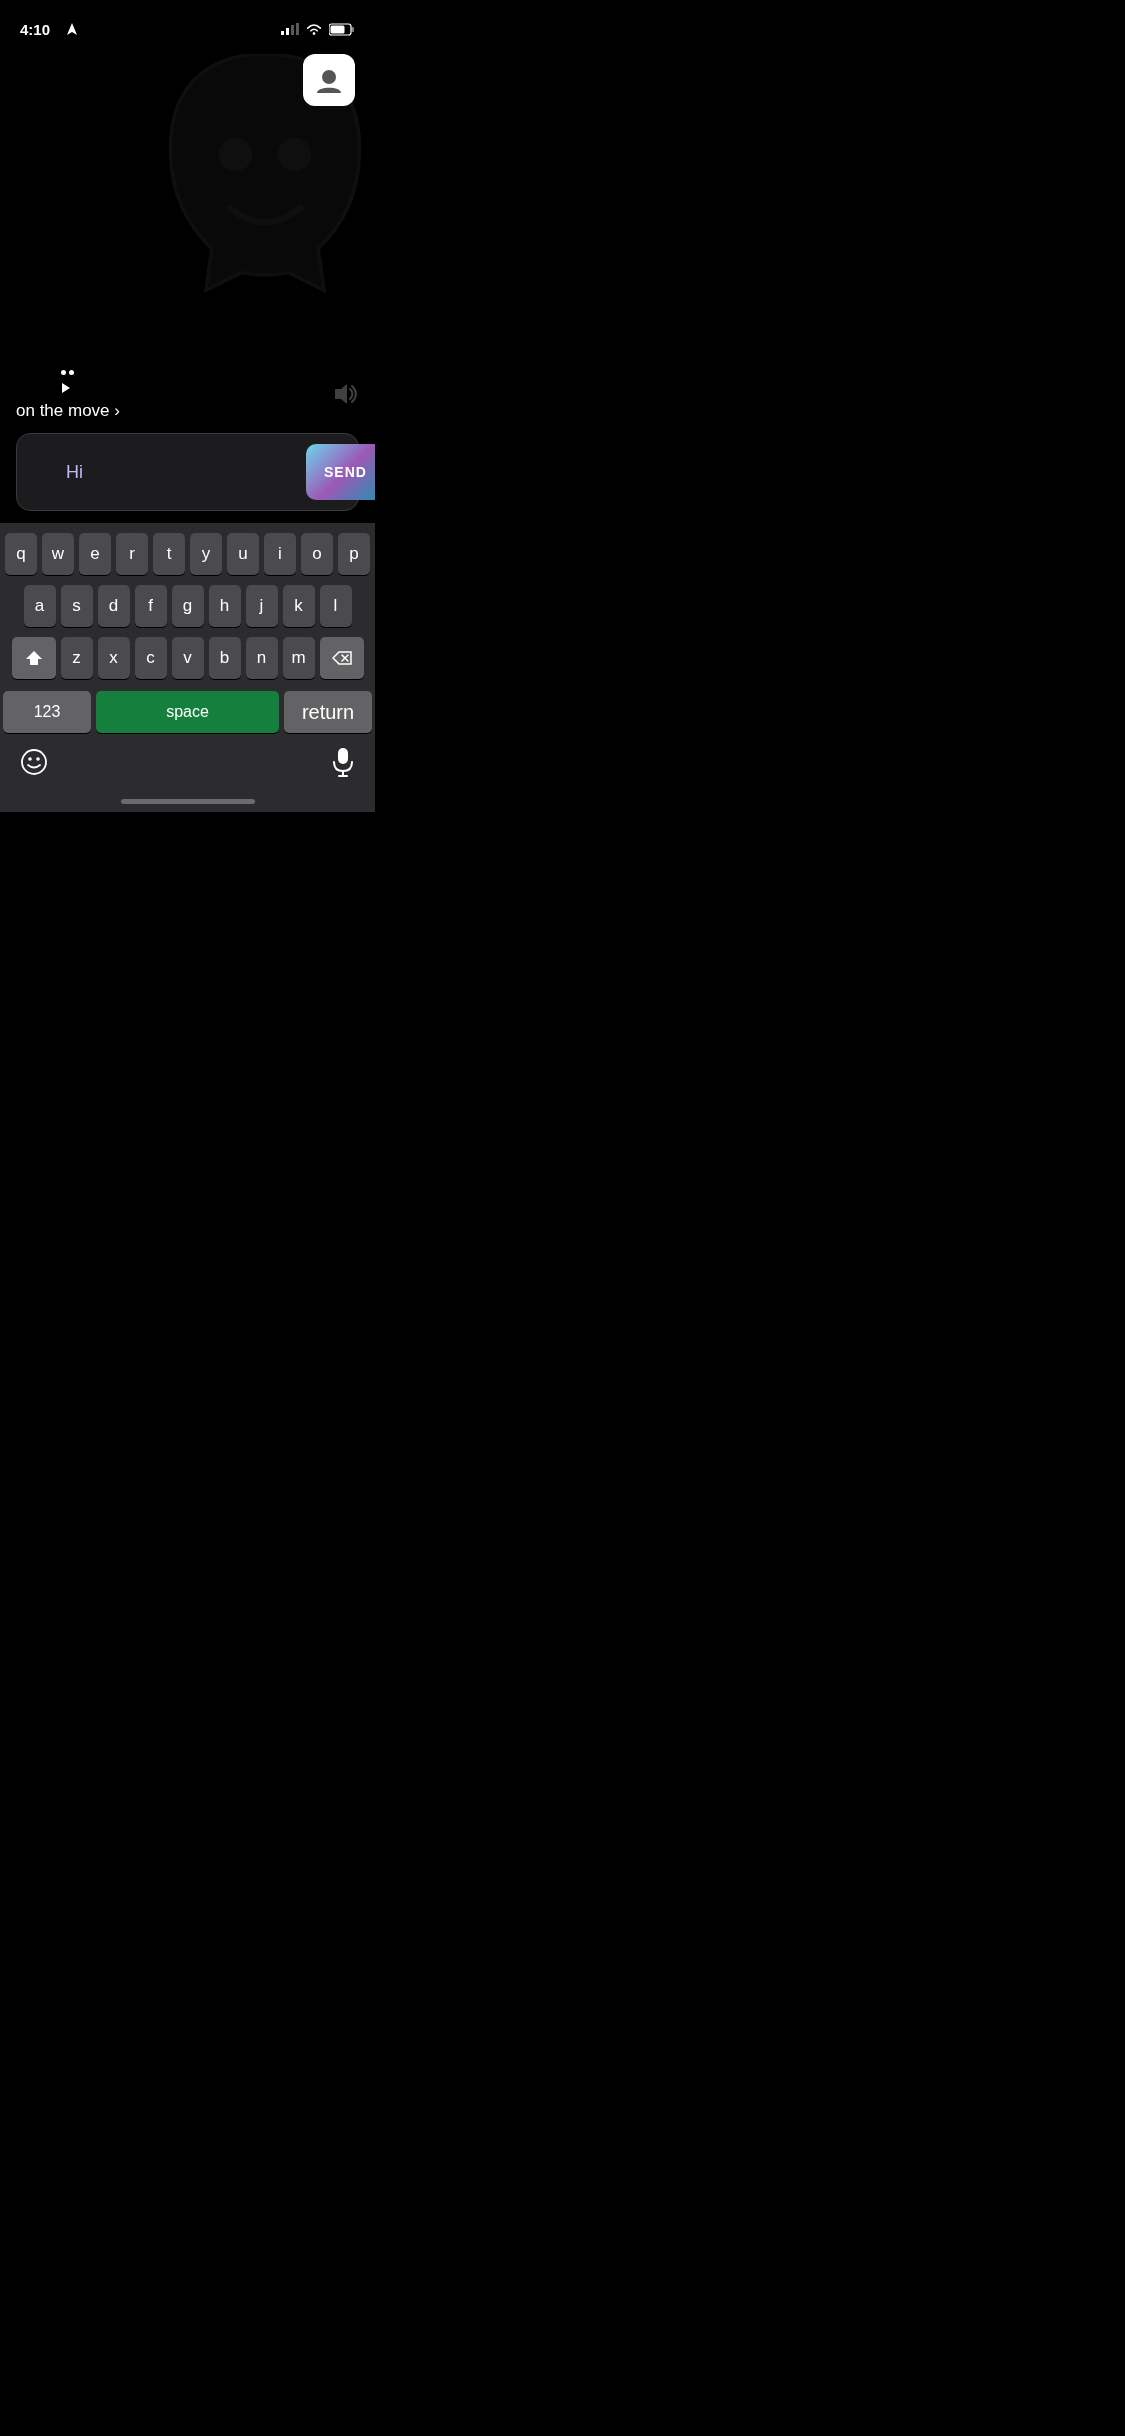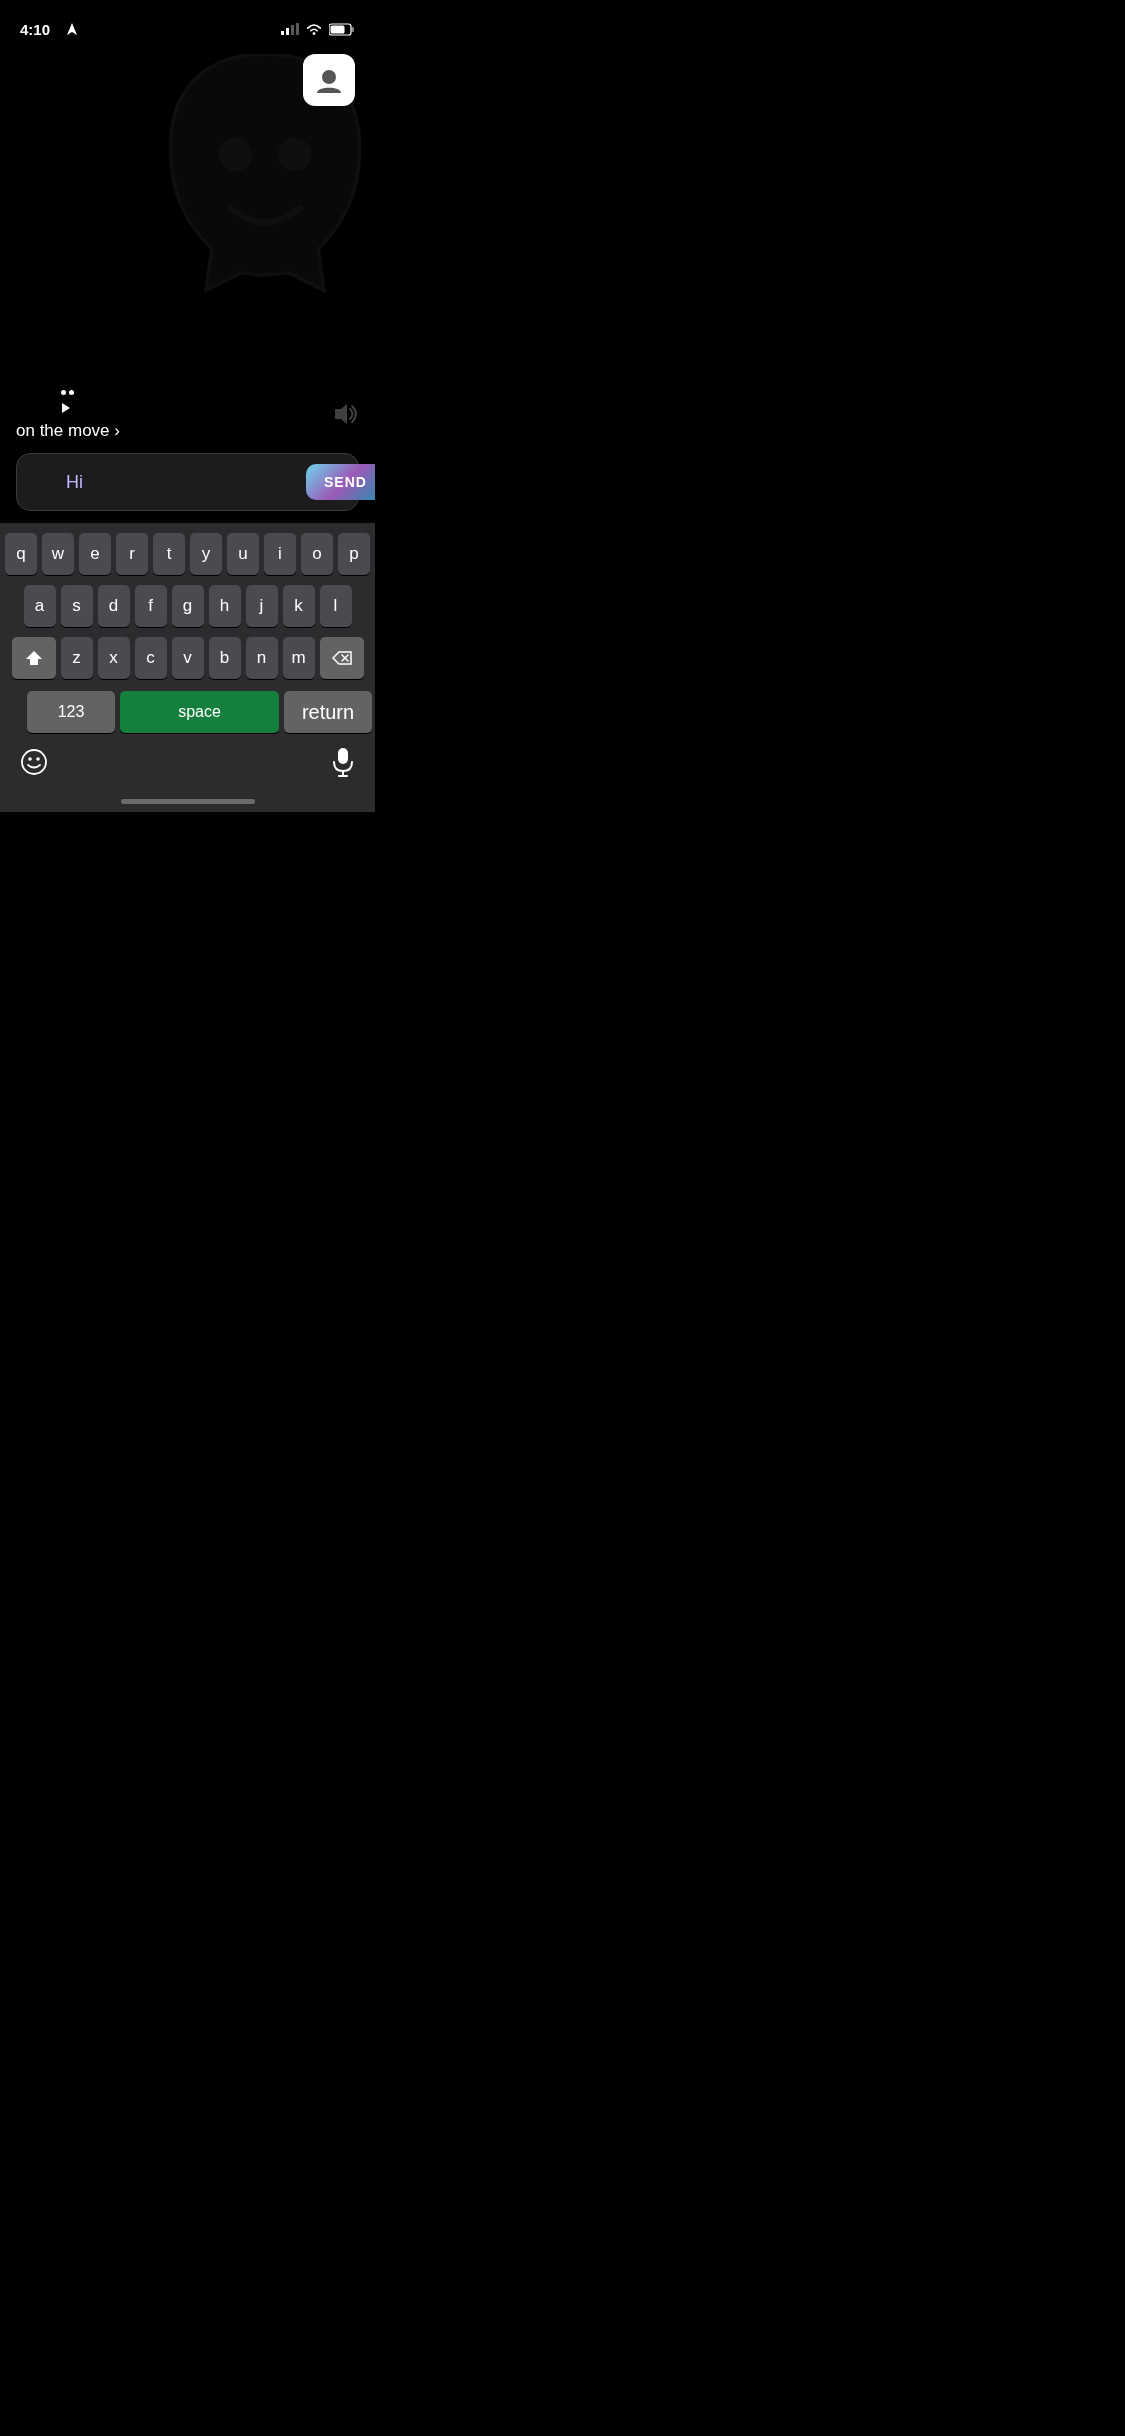--- a/index.html
+++ b/index.html
@@ -140,21 +140,21 @@
       font-weight: 400;
       background: transparent;
       border: none;
       outline: none;
       margin-left: 33px;
     }
     .send-btn {
       background: linear-gradient(135deg, #6dd5ed, #9b59b6, #2193b0);
       border: none;
       border-radius: 10px;
-      padding: 10px 18px;
+      padding: 20px 18px;
       color: #fff;
       font-size: 14px;
       font-weight: 700;
       letter-spacing: 1px;
       cursor: pointer;
       flex-shrink: 0;
     }
 
     
     .keyboard {
@@ -404,21 +404,21 @@
           <svg width="20" height="14" viewBox="0 0 20 14" fill="none">
             <path d="M7 1 L1 7 L7 13 L19 13 L19 1 Z" stroke="white" stroke-width="1.5" fill="none"></path>
             <line x1="10" y1="4" x2="16" y2="10" stroke="white" stroke-width="1.5" stroke-linecap="round"></line>
             <line x1="16" y1="4" x2="10" y2="10" stroke="white" stroke-width="1.5" stroke-linecap="round"></line>
           </svg>
         </div>
       </div>
 
     </div>
 
-    <div class="key-bottom-row" style="margin-top:8px; margin-bottom:6px;margin-left:24px;">
+    <div class="key-bottom-row" style="margin-top:8px; margin-bottom:6px;">
       <div class="key-123">123</div>
       <div class="key-space">space</div>
       <div class="key-return">return</div>
     </div>
 
     <div class="keyboard-toolbar">
       <div>
         <svg width="28" height="28" viewBox="0 0 28 28" fill="none">
           <circle cx="14" cy="14" r="12" stroke="white" stroke-width="1.8" fill="none"></circle>
           <circle cx="10" cy="11" r="1.8" fill="white"></circle>

